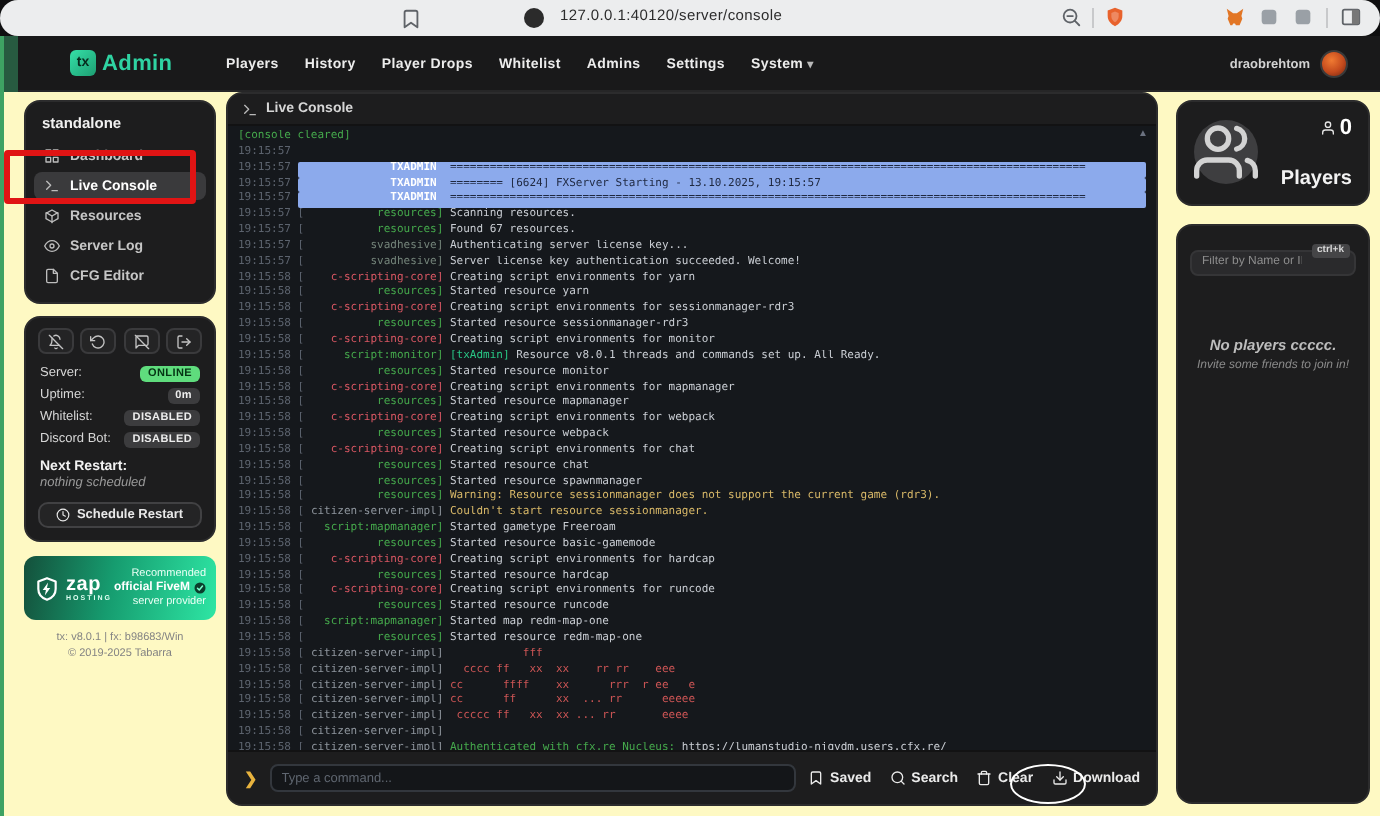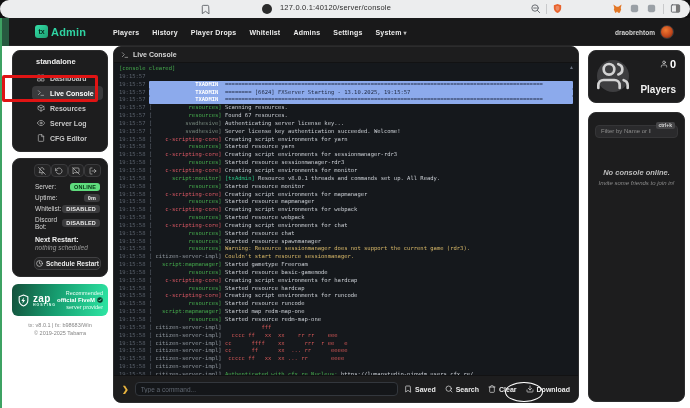--- a/index.html
+++ b/index.html
@@ -10,39 +10,39 @@
   .browser { position:absolute; left:0; top:0; width:690px; height:18px; background:#ecedee; display:flex; align-items:center;border-radius:9px; }
   .b-bookmark { position:absolute; left:200px; top:4px; width:10px; height:10px; color:#5f6368; }
   .b-favicon { position:absolute; left:262px; top:4px; width:10px; height:10px; border-radius:50%; background:#2b2b2b; }
   .b-url { position:absolute; left:280px; top:3px; font-size:7.5px; color:#2c2c2c; letter-spacing:.2px; }
   .b-right { position:absolute; left:530px; top:3px; display:flex; gap:5px; align-items:center; }
   .b-right2 { position:absolute; left:612px; top:3px; display:flex; gap:6px; align-items:center; }
   .b-sep { width:1px; height:10px; background:#c8c9cb; }
   .bicon { width:11px; height:11px; color:#5f6368; display:inline-block; }
 
   
-  .app { position:absolute; left:0; top:18px; width:690px; height:390px; background:#ffffff; }
+  .app { position:absolute; left:0; top:18px; width:690px; height:390px; background:#fef9c3; }
   .strip-a { position:absolute; left:0; top:0; width:2px; height:390px; background:#3ea263; }
   .strip-b { position:absolute; left:2px; top:0; width:7px; height:28px; background:#275a40; }
 
   
   .topbar { position:absolute; left:9px; top:0; right:0; height:28px; background:#19191a; border-bottom:1px solid #262627; }
   .logo { position:absolute; left:26px; top:7px; display:flex; align-items:center; gap:3px; }
   .logo-box { width:13px; height:13px; border-radius:3px; background:linear-gradient(135deg,#35e0a8,#1d9e72); color:#062b1e; font-size:7px; font-weight:800; display:flex; align-items:center; justify-content:center; }
   .logo-text { font-size:11px; font-weight:800; color:#2fd3a2; letter-spacing:.2px; }
   .nav { position:absolute; left:104px; top:0; height:28px; display:flex; align-items:center; gap:13px; }
   .nav-item { font-size:7px; font-weight:700; color:#ececec; letter-spacing:.2px; cursor:pointer; white-space:nowrap; }
   .nav-caret { font-size:6px; color:#b9b9b9; margin-left:2px; }
   .userbox { position:absolute; right:16px; top:0; height:28px; display:flex; align-items:center; gap:5px; }
   .username { font-size:6.5px; color:#d2d2d2; font-weight:600; }
   .avatar { width:14px; height:14px; border-radius:50%; background:radial-gradient(circle at 40% 35%, #f07a32 0%, #c44a1d 55%, #6e2410 100%); border:1px solid #3a3a3a; }
 
   
   .sidebar { position:absolute; left:12px; top:32px; width:96px; }
-  .card { background:#1d1d1e; border:1px solid #2c2c2d; border-radius:8px;padding-left:15px; }
+  .card { background:#1d1d1e; border:1px solid #2c2c2d; border-radius:8px; }
   .server-name { font-size:7.5px; font-weight:700; color:#f0f0f0; padding:6px 8px 4px; }
   .menu-item { display:flex; align-items:center; gap:5px; margin:1px 4px; padding:3px 5px; border-radius:4px; font-size:7px; font-weight:700; color:#c6c6c6; cursor:pointer; }
   .menu-item.active { background:#3a3a3c; color:#ffffff; }
   .mi-icon { width:8px; height:8px; flex:0 0 8px; color:#bdbdbd; }
   .card2 { margin-top:6px; padding-bottom:4px; }
   .controls { display:flex; justify-content:space-between; padding:5px 6px 4px; }
   .ctrl-btn { width:18px; height:13px; border:1px solid #3a3a3c; border-radius:4px; background:#242425; display:flex; align-items:center; justify-content:center; color:#c4c4c4; cursor:pointer; }
   .ctrl-btn .ic { width:8px; height:8px; }
   .status-row { display:flex; justify-content:space-between; align-items:center; padding:1.5px 7px; font-size:6.5px; color:#d6d6d6; }
   .badge { font-size:5.5px; font-weight:800; padding:1px 4px; border-radius:3px; letter-spacing:.2px; }
@@ -474,21 +474,21 @@
         </div>
         <div class="p-title">Players</div>
       </div>
     </div>
     <div class="card filter-card">
       <div class="filter-wrap">
         <input class="filter-input" placeholder="Filter by Name or ID" style="">
         <span class="kbd">ctrl+k</span>
       </div>
       <div class="empty">
-        <div class="empty-title">No console online.</div>
+        <div class="empty-title">No players ccccc.</div>
         <div class="empty-sub">Invite some friends to join in!</div>
       </div>
     </div>
   </div>
 </div>
 
 <div class="anno-rect"></div>
 <div class="anno-ellipse"></div>
 
 </body></html>

